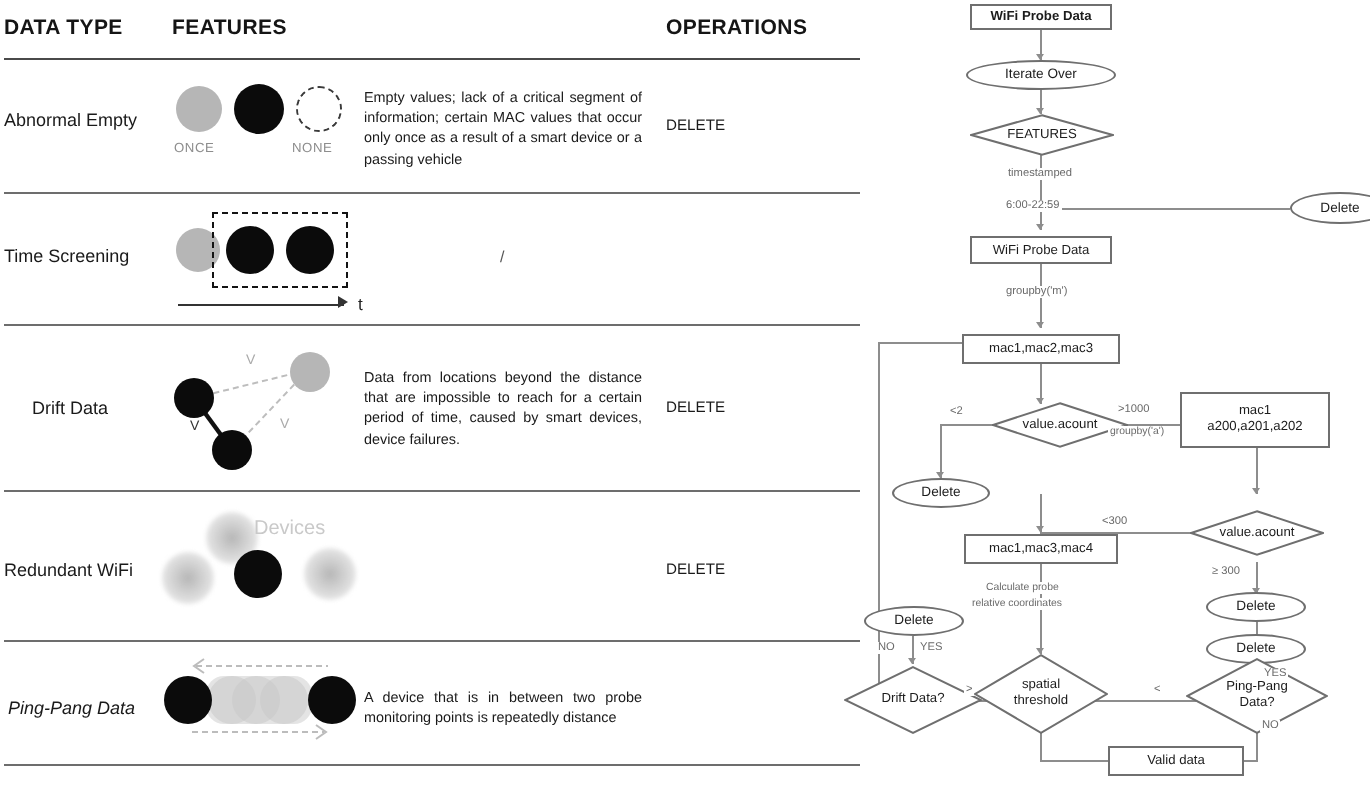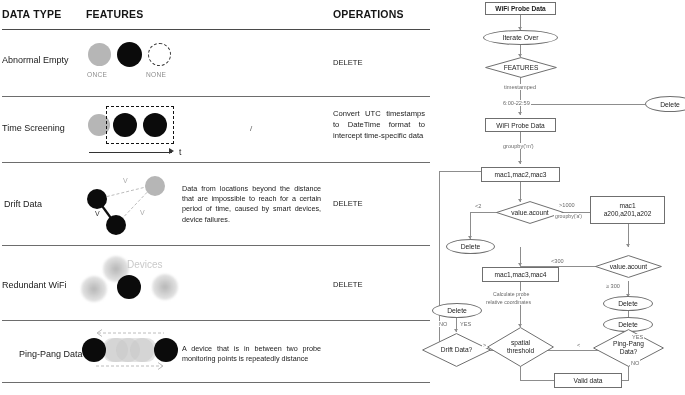--- a/index.html
+++ b/index.html
@@ -207,38 +207,38 @@
     <div class="col-header" style="left:333px; top:8px;">OPERATIONS</div>
 
     <div class="hrule" style="top:29px;"></div>
 
     <div class="row-title" style="left:2px; top:55px;">Abnormal Empty</div>
     <div class="dot dot-gray" style="left:88px;  top:43px; width:23px; height:23px;"></div>
     <div class="dot dot-black" style="left:117px; top:42px; width:25px; height:25px;"></div>
     <div class="dot dot-dashed" style="left:148px; top:43px; width:23px; height:23px;"></div>
     <div class="cap" style="left:87px;  top:71px;">ONCE</div>
     <div class="cap" style="left:146px; top:71px;">NONE</div>
+    <div class="row-desc" style="left:182px; top:44px; width:139px;">Empty values; lack of a critical segment of information; certain MAC values that occur only once as a result of a smart device or a passing vehicle</div>
     <div class="row-op" style="left:333px; top:57px; width:100px;">DELETE</div>
 
     <div class="hrule" style="top:96px; background:#6d6d6d;"></div>
 
     <div class="row-title" style="left:2px; top:123px;">Time Screening</div>
     <div class="dot dot-gray" style="left:88px;  top:114px; width:22px; height:22px;"></div>
     <div class="dash-box" style="left:106px; top:106px; width:68px; height:38px;"></div>
     <div class="dot dot-black" style="left:113px; top:113px; width:24px; height:24px;"></div>
     <div class="dot dot-black" style="left:143px; top:113px; width:24px; height:24px;"></div>
     <div class="axis-line" style="left:89px; top:152px; width:83px;"></div>
     <div style="position:absolute; left:169px; top:148px; width:0;height:0;border-top:3px solid transparent;border-bottom:3px solid transparent;border-left:5px solid #333;"></div>
     <div class="axis-t" style="left:179px; top:147px;">t</div>
     <div class="op-slash" style="left:250px; top:124px;">/</div>
-    <div class="row-op" style="left:333px; top:108px; width:92px;">Convert UTC timestamps to DateTime format to intercept time-specific data</div>
 
     <div class="hrule" style="top:162px; background:#6d6d6d;"></div>
 
-    <div class="row-title" style="left:4px; top:199px;">Drift Data</div>
+    <div class="row-title" style="left:16px; top:199px;">Drift Data</div>
     <svg style="position:absolute; left:84px; top:172px; width:100px; height:68px;" viewBox="0 0 100 68">
       <line x1="13" y1="27" x2="70" y2="13" stroke="#bdbdbd" stroke-width="1" stroke-dasharray="3,2"></line>
       <line x1="70" y1="13" x2="32" y2="53" stroke="#bdbdbd" stroke-width="1" stroke-dasharray="3,2"></line>
       <line x1="13" y1="27" x2="32" y2="53" stroke="#111111" stroke-width="2.2"></line>
     </svg>
     <div class="dot dot-gray" style="left:145px; top:176px; width:20px; height:20px;"></div>
     <div class="dot dot-black" style="left:87px;  top:189px; width:20px; height:20px;"></div>
     <div class="dot dot-black" style="left:106px; top:215px; width:20px; height:20px;"></div>
     <div class="vlabel" style="left:123px; top:177px;">V</div>
     <div class="vlabel" style="left:140px; top:209px;">V</div>
@@ -251,21 +251,21 @@
     <div class="row-title" style="left:2px; top:280px;">Redundant WiFi</div>
     <div class="dot dot-fuzzy" style="left:103px; top:256px; width:26px; height:26px;"></div>
     <div class="cap-dev" style="left:127px; top:259px;">Devices</div>
     <div class="dot dot-fuzzy" style="left:81px;  top:276px; width:26px; height:26px;"></div>
     <div class="dot dot-fuzzy" style="left:152px; top:274px; width:26px; height:26px;"></div>
     <div class="dot dot-black" style="left:117px; top:275px; width:24px; height:24px;"></div>
     <div class="row-op" style="left:333px; top:279px; width:100px;">DELETE</div>
 
     <div class="hrule" style="top:320px; background:#6d6d6d;"></div>
 
-    <div class="row-title" style="left:19px; top:349px;">Ping-Pang Data</div>
+    <div class="row-title" style="left:4px; top:349px;font-style:italic;">Ping-Pang Data</div>
     <div class="pp-track" style="left:103px; top:338px; width:53px; height:24px;"></div>
     <div class="dot dot-soft" style="left:104px; top:338px; width:24px; height:24px;"></div>
     <div class="dot dot-soft" style="left:116px; top:338px; width:24px; height:24px;"></div>
     <div class="dot dot-soft" style="left:130px; top:338px; width:24px; height:24px;"></div>
     <div class="dot dot-black" style="left:82px;  top:338px; width:24px; height:24px;"></div>
     <div class="dot dot-black" style="left:154px; top:338px; width:24px; height:24px;"></div>
     <svg style="position:absolute; left:94px; top:328px; width:86px; height:10px;" viewBox="0 0 86 10">
       <line x1="4" y1="5" x2="70" y2="5" stroke="#bcbcbc" stroke-width="1" stroke-dasharray="3,2"></line>
       <polyline points="8,1.5 3,5 8,8.5" fill="none" stroke="#bcbcbc" stroke-width="1"></polyline>
     </svg>

